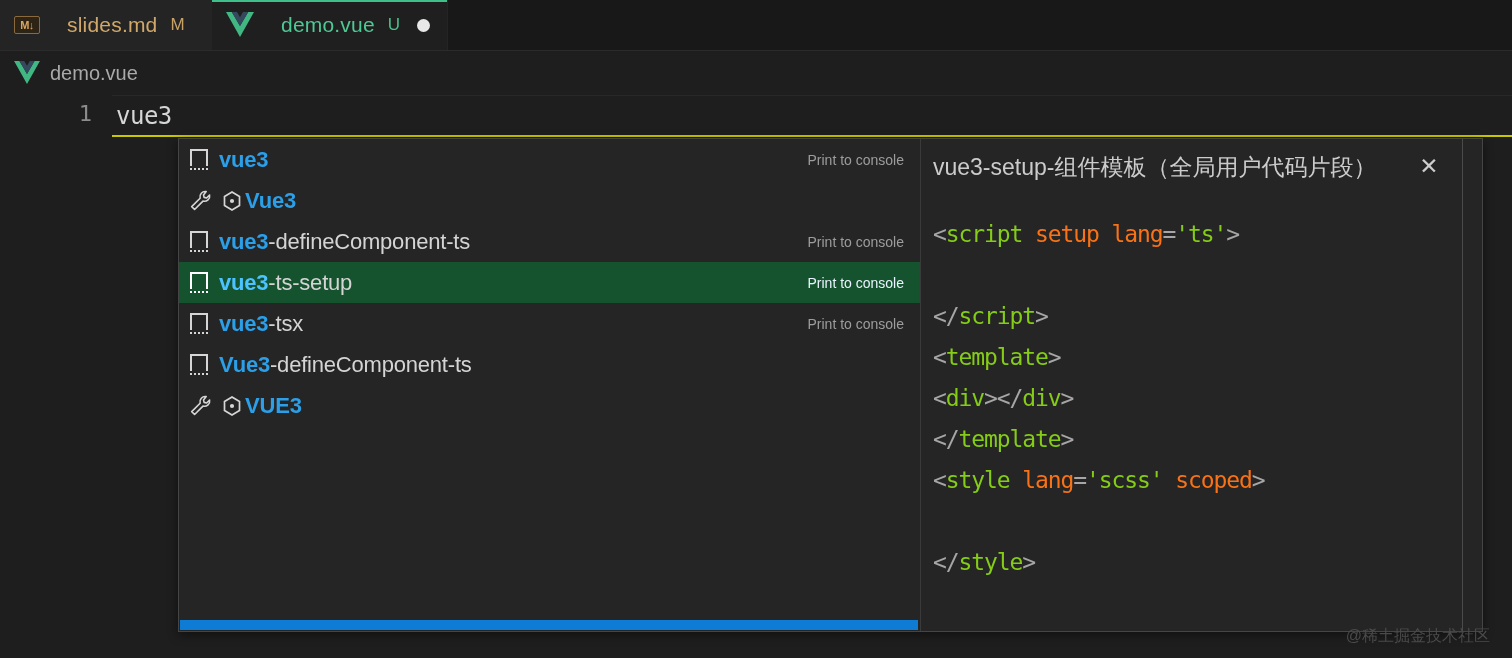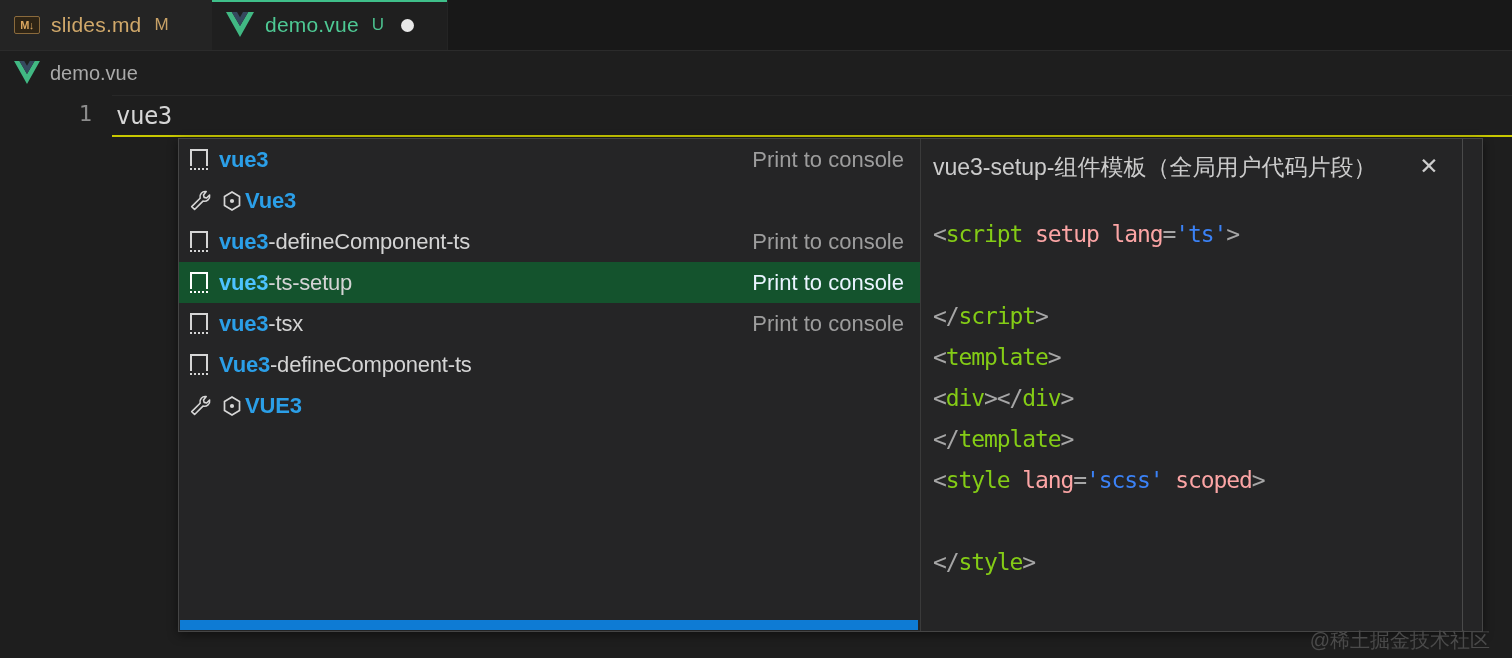--- a/index.html
+++ b/index.html
@@ -57,21 +57,21 @@
     background: #1f1f1f;
     color: #4ec994;
   }
   .tab.active::before {
     content: "";
     position: absolute;
     left: 0; right: 0; top: 0;
     height: 2px;
     background: #3fbf8a;
   }
-  .tab-label { font-size: 21px; letter-spacing: .2px; }
+  .tab-label { font-size: 21px; letter-spacing: .2px; margin-left: 16px; }
   .tab-state {
     font-size: 17px;
     opacity: .95;
     margin-left: 2px;
   }
   .tab-dirty {
     width: 13px; height: 13px;
     border-radius: 50%;
     background: #e8e8e8;
     margin-left: 6px;
@@ -197,21 +197,21 @@
   .row-label {
     font-size: 22px;
     color: #d4d4d4;
     white-space: nowrap;
     letter-spacing: -.2px;
   }
   .row-label .hl { color: #2b9fe8; font-weight: bold; }
   .suggest-row.selected .row-label .hl { color: #4cc3ff; }
   .row-detail {
     margin-left: auto;
-    font-size: 22px;
+    font-size: 14px;
     color: #9d9d9d;
     white-space: nowrap;
     overflow: hidden;
     text-overflow: ellipsis;
     max-width: 420px;
     text-align: right;
   }
   .suggest-row.selected .row-detail { color: #eaf4ff; }
 
   .list-scrollbar {
@@ -290,42 +290,42 @@
   .docs-code {
     margin-top: 30px;
     font-family: "DejaVu Sans Mono", "Liberation Mono", monospace;
     font-size: 23px;
     line-height: 41px;
     white-space: pre;
     letter-spacing: -1.1px;
   }
   .t-punc { color: #a6a6a6; }
   .t-tag  { color: #84cc16; }
-  .t-attr { color: #fca5a5; }
-  .t-str  { color: #3b82f6; margin-top: 24px; }
+  .t-attr { color: #f97316; }
+  .t-str  { color: #84cc16; margin-top: 24px; }
   .t-eq   { color: #a6a6a6; }
 
   .docs-divider {
     position: absolute;
     right: 19px; top: 0; bottom: 0;
     width: 1px;
     background: #4a4a4a;
   }
   .docs-scroll-track {
     position: absolute;
     right: 0; top: 0; bottom: 0;
     width: 19px;
     background: #252526;
   }
 
   .watermark {
     position: absolute;
     right: 22px;
-    bottom: 4px;
-    font-size: 20px;
+    bottom: 11px;
+    font-size: 16px;
     color: #4a4a4a;
     white-space: nowrap;
     user-select: none;
   }
 </style>
 </head>
 <body>
 
 <div id="app">
 

